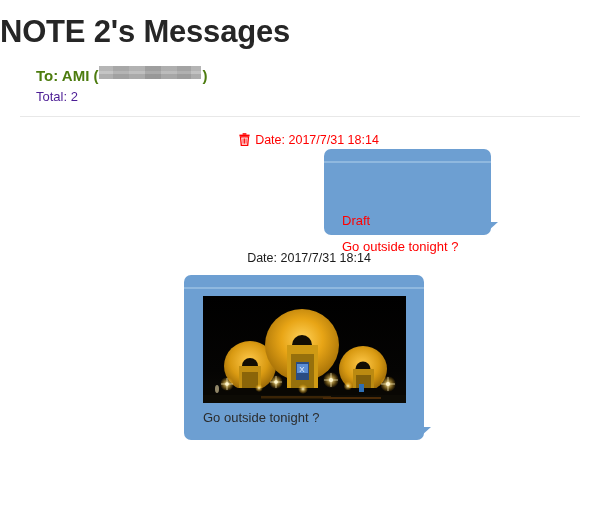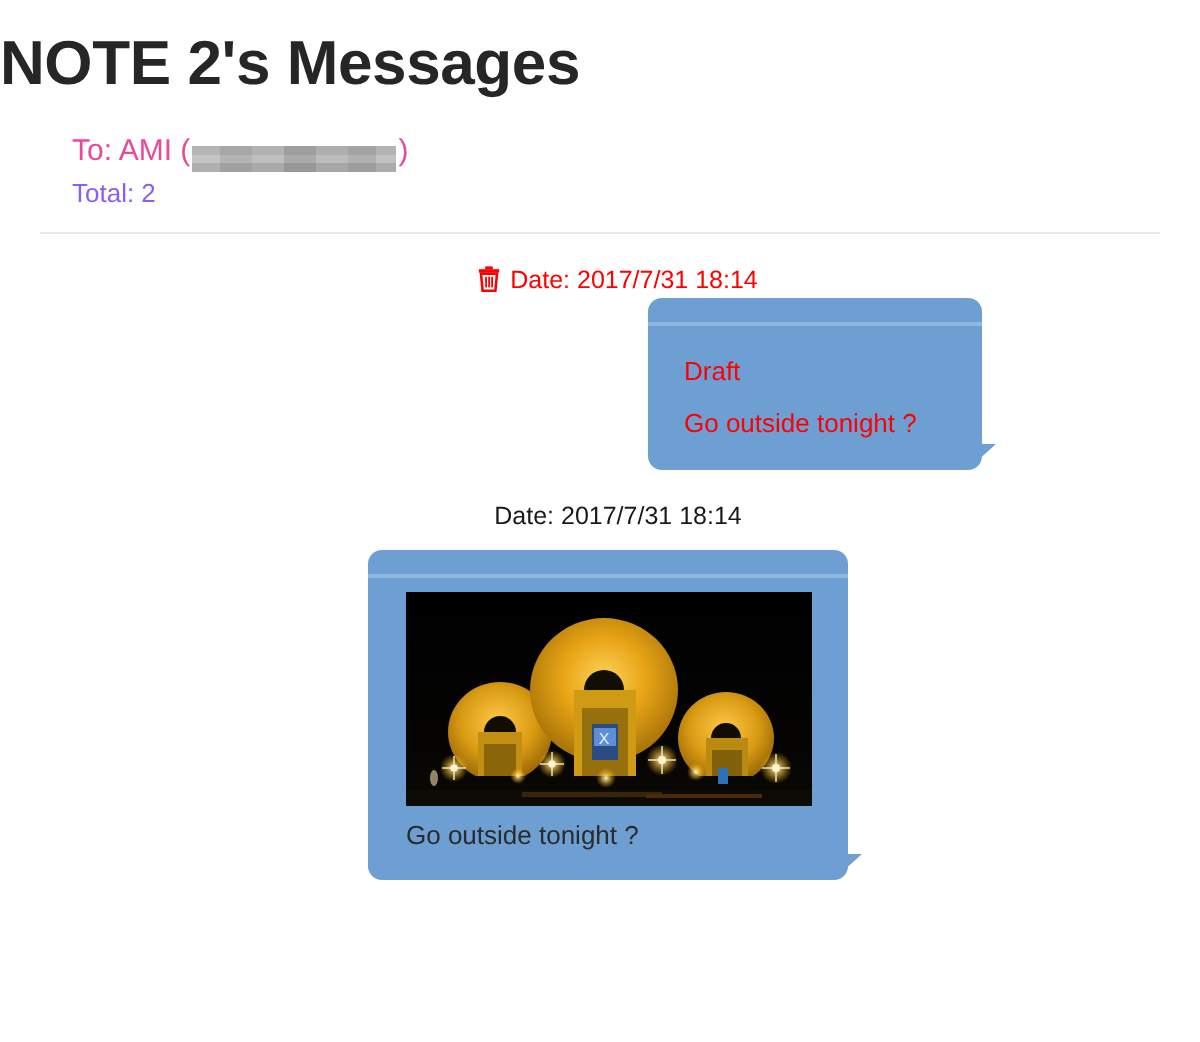--- a/index.html
+++ b/index.html
@@ -27,46 +27,46 @@
     padding: 0;
     line-height: 40px;
   }
 
   
   .meta {
     padding: 14px 0 0 36px;
   }
   .meta-to {
     font-size: 15px;
-    font-weight: normal;
-    color: #ec4899;
+    font-weight: bold;
+    color: #4d7c0f;
     line-height: 20px;
     display: flex;
-    align-items: flex-end;
+    align-items: flex-start;
     white-space: nowrap;
   }
   .redacted {
     display: inline-block;
     width: 102px;
     height: 13px;
     margin: 0 1px;
     vertical-align: middle;
     background-image:
       linear-gradient(90deg,
         #dcdcdc 0 14px, #c9c9c9 14px 30px, #d6d6d6 30px 46px,
         #bdbdbd 46px 62px, #d2d2d2 62px 78px, #c4c4c4 78px 92px,
         #d9d9d9 92px 102px),
       linear-gradient(180deg,
         #cfcfcf 0 35%, #e0e0e0 35% 65%, #c6c6c6 65% 100%);
     background-blend-mode: multiply;
     opacity: .95;
   }
   .meta-line {
     font-size: 13px;
-    color: #8b5cf6;
+    color: #4c1d95;
     line-height: 22px;
   }
   .meta-line.deleted { color: #ff0000; }
 
   .divider {
     margin: 8px 20px 0 20px;
     height: 1px;
     background: #e8e8e8;
   }
 
@@ -126,20 +126,21 @@
   }
 
   
   .bubble-draft {
     width: 167px;
     height: 86px;
     margin-left: 215px;
   }
   .bubble-draft .bubble-body {
     padding: 10px 12px 0 18px;
+    margin-top: 35px;
   }
   .bubble-draft .line {
     color: #ff0000;
     font-size: 13px;
     line-height: 26px;
     white-space: nowrap;
   }
 
   
   .row-image {

